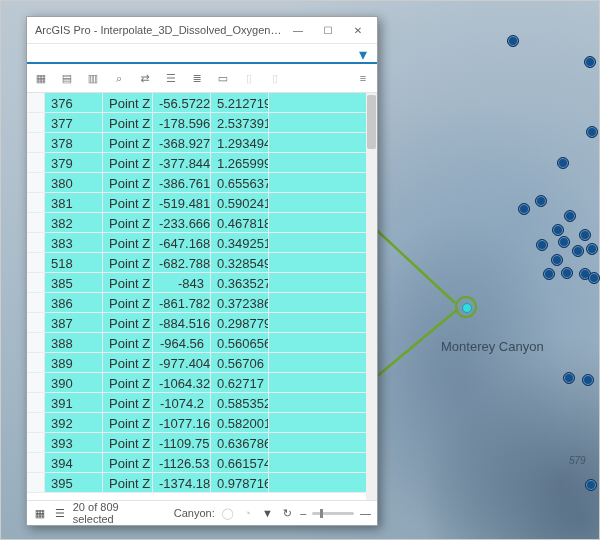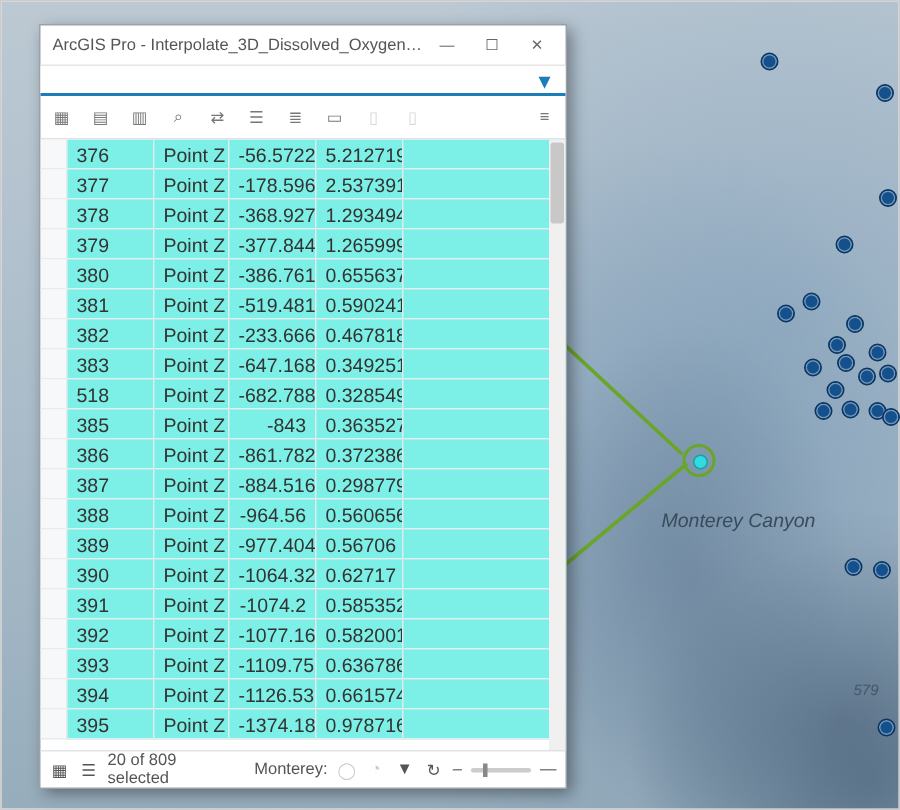--- a/index.html
+++ b/index.html
@@ -9,21 +9,21 @@
       radial-gradient(250px 360px at 440px 360px,rgba(110,140,170,.45),rgba(80,110,140,0) 75%),
       radial-gradient(200px 200px at 580px 520px,rgba(70,100,130,.5),rgba(70,100,130,0) 80%),
       linear-gradient(180deg,#bcc9d3,#a9bbc9 55%,#97adbc);
   }
   .terrain{position:absolute;inset:0;background:
       radial-gradient(500px 380px at 530px 350px,rgba(255,255,255,.35),transparent 60%),
       radial-gradient(140px 220px at 460px 380px,rgba(90,110,130,.3),transparent 75%),
       radial-gradient(180px 180px at 560px 480px,rgba(60,80,100,.35),transparent 80%),
       repeating-radial-gradient(circle at 540px 490px,rgba(255,255,255,.05) 0 6px,transparent 6px 14px);
     mix-blend-mode:multiply}
-  .label-canyon{position:absolute;left:440px;top:338px;color:#3a4b5a;font-size:13px;font-style:italic}
+  .label-canyon{position:absolute;left:440px;top:338px;color:#3a4b5a;font-size:13px;}
   .label-depth{position:absolute;left:568px;top:454px;color:#445566;font-size:10px;font-style:italic}
   .pt{position:absolute;width:10px;height:10px;border-radius:50%;background:#14508c;border:1px solid #0b355f;box-shadow:0 0 0 1px rgba(255,255,255,.4) inset}
   .hl-ring{position:absolute;width:18px;height:18px;border:2px solid #6aa52a;border-radius:50%}
   .hl-ring:after{content:"";position:absolute;left:5px;top:5px;width:8px;height:8px;border-radius:50%;background:#32dbe0;border:1px solid #14a3a8}
   .arrow-layer{position:absolute;inset:0;pointer-events:none}
   .arrow-layer line{stroke:#6aa52a;stroke-width:2.5}
   .arrow-layer polygon{fill:#6aa52a}
   .win{position:absolute;left:25px;top:15px;width:350px;height:508px;background:#fff;border:1px solid #9aa2a8;box-shadow:3px 3px 10px rgba(0,0,0,.4);display:flex;flex-direction:column}
   .titlebar{height:26px;display:flex;align-items:center;padding:0 4px 0 8px;border-bottom:1px solid #e6e6e6;color:#555;font-size:11px}
   .titlebar .t{flex:1;white-space:nowrap;overflow:hidden;text-overflow:ellipsis}
@@ -287,21 +287,21 @@
           <div class="c cfill"></div>
         </div>
         <div class="scrollbar">
           <div class="thumb"></div>
         </div>
     </div>
     <div class="status">
       <span class="sic">▦</span>
       <span class="sic">☰</span>
       <span>20 of 809 selected</span>
-      <span style="margin-left:6px">Monterey:</span>
+      <span style="margin-left:6px">Canyon:</span>
       <span class="sic" style="opacity:.3">◯</span>
       <span class="sic" style="opacity:.3">◔</span>
       <span class="sic">▼</span>
       <span class="sic">↻</span>
       <span style="margin-left:auto">–</span>
       <span class="sld"></span>
       <span>—</span>
     </div>
   </div>
 </div>

